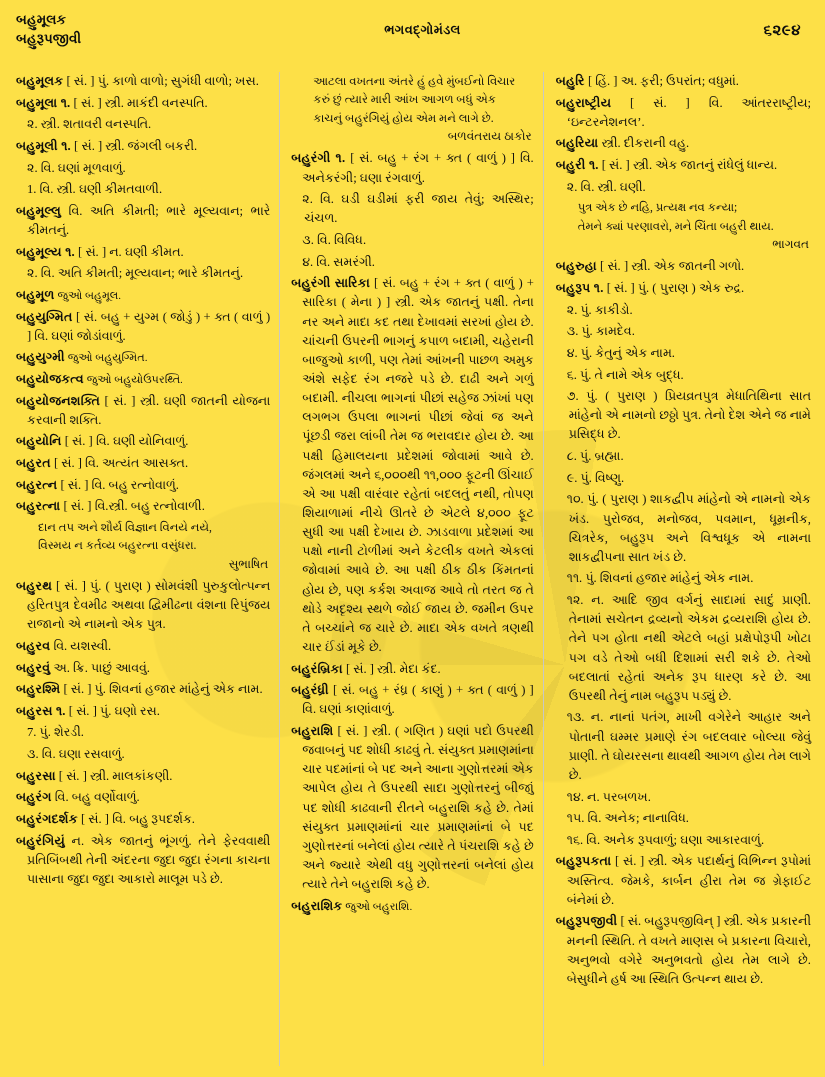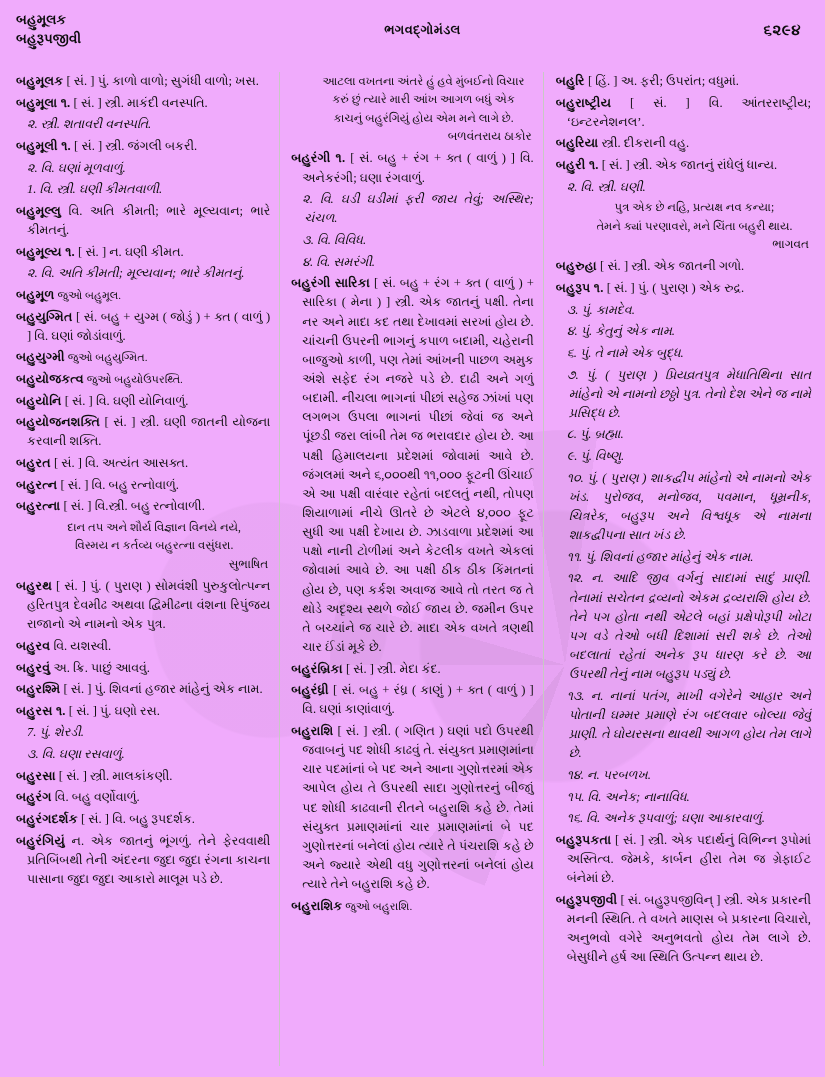--- a/index.html
+++ b/index.html
@@ -11,21 +11,21 @@
   body {
     font-family: "Liberation Serif", "DejaVu Serif", serif;
     color: #0d0d0d;
   }
 
   .page {
     position: relative;
     width: 825px;
     height: 1077px;
     margin: 0 auto;
-    background: #f0abfc;
+    background: #fde047;
     overflow: hidden;
     box-sizing: border-box;
   }
 
   
   .watermark {
     position: absolute;
     left: 330px;
     top: 430px;
     width: 470px;
@@ -122,28 +122,27 @@
   }
   .hw {
     font-weight: bold;
     letter-spacing: .2px;
   }
   .sense {
     margin: 0 0 2.5px 0;
     padding-left: 13px;
     text-indent: -2px;
     text-align: justify;
-    font-style: italic;
   }
   .quote {
     margin: 1px 0 0 0;
     padding-left: 22px;
     font-size: 11.6px;
     line-height: 1.5;
-    text-align: center;
+    text-align: left;
   }
   .attrib {
     margin: 0 0 4px 0;
     text-align: right;
     font-size: 12px;
     padding-right: 2px;
   }
   .xref { font-size: 11.2px; }
 
   
@@ -175,22 +174,22 @@
           <p class="entry"><span class="hw">બહુમૂલી ૧.</span><span class=""> [ સં. ] સ્ત્રી. જંગલી બકરી.</span></p>
           <p class="sense">૨. વિ. ઘણાં મૂળવાળું.</p>
           <p class="sense">1. વિ. સ્ત્રી. ઘણી કીમતવાળી.</p>
           <p class="entry"><span class="hw">બહુમૂલ્લુ</span><span class=""> વિ. અતિ કીમતી; ભારે મૂલ્યવાન; ભારે કીમતનું.</span></p>
           <p class="entry"><span class="hw">બહુમૂલ્ય ૧.</span><span class=""> [ સં. ] ન. ઘણી કીમત.</span></p>
           <p class="sense">૨. વિ. અતિ કીમતી; મૂલ્યવાન; ભારે કીમતનું.</p>
           <p class="entry"><span class="hw">બહુમૂળ</span><span class="xref"> જુઓ બહુમૂલ.</span></p>
           <p class="entry"><span class="hw">બહુયુગ્મિત</span><span class=""> [ સં. બહુ + યુગ્મ ( જોડું ) + ક્ત ( વાળું ) ] વિ. ઘણાં જોડાંવાળું.</span></p>
           <p class="entry"><span class="hw">બહુયુગ્મી</span><span class="xref"> જુઓ બહુયુગ્મિત.</span></p>
           <p class="entry"><span class="hw">બહુયોજકત્વ</span><span class="xref"> જુઓ બહુયોઉપરથ્તિ.</span></p>
+          <p class="entry"><span class="hw">બહુયોજનશક્તિ</span><span class=""> [ સં. ] સ્ત્રી. ઘણી જાતની યોજના કરવાની શક્તિ.</span></p>
           <p class="entry"><span class="hw">બહુયોનિ</span><span class=""> [ સં. ] વિ. ઘણી યોનિવાળું.</span></p>
-          <p class="entry"><span class="hw">બહુયોજનશક્તિ</span><span class=""> [ સં. ] સ્ત્રી. ઘણી જાતની યોજના કરવાની શક્તિ.</span></p>
           <p class="entry"><span class="hw">બહુરત</span><span class=""> [ સં. ] વિ. અત્યંત આસક્ત.</span></p>
           <p class="entry"><span class="hw">બહુરત્ન</span><span class=""> [ સં. ] વિ. બહુ રત્નોવાળું.</span></p>
           <p class="entry"><span class="hw">બહુરત્ના</span><span class=""> [ સં. ] વિ.સ્ત્રી. બહુ રત્નોવાળી.</span></p>
           <div>
             <p class="quote">દાન તપ અને શૌર્ય વિજ્ઞાન વિનયે નયે,</p>
             <p class="quote">વિસ્મય ન કર્તવ્ય બહુરત્ના વસુંધરા.</p>
             <p class="attrib">સુભાષિત</p>
           </div>
           <p class="entry"><span class="hw">બહુરથ</span><span class=""> [ સં. ] પું. ( પુરાણ ) સોમવંશી પુરુકુલોત્પન્ન હરિતપુત્ર દેવમીઢ અથવા દ્વિમીઢના વંશના રિપુંજય રાજાનો એ નામનો એક પુત્ર.</span></p>
           <p class="entry"><span class="hw">બહુરવ</span><span class=""> વિ. યશસ્વી.</span></p>
@@ -227,20 +226,21 @@
           <p class="entry"><span class="hw">બહુરિયા</span><span class=""> સ્ત્રી. દીકરાની વહુ.</span></p>
           <p class="entry"><span class="hw">બહુરી ૧.</span><span class=""> [ સં. ] સ્ત્રી. એક જાતનું રાંધેલું ધાન્ય.</span></p>
           <p class="sense">૨. વિ. સ્ત્રી. ઘણી.</p>
           <div>
             <p class="quote">પુત્ર એક છે નહિ, પ્રત્યક્ષ નવ કન્યા;</p>
             <p class="quote">તેમને ક્યાં પરણાવરો, મને ચિંતા બહુરી થાય.</p>
             <p class="attrib">ભાગવત</p>
           </div>
           <p class="entry"><span class="hw">બહુરુહા</span><span class=""> [ સં. ] સ્ત્રી. એક જાતની ગળો.</span></p>
           <p class="entry"><span class="hw">બહુરૂપ ૧.</span><span class=""> [ સં. ] પું. ( પુરાણ ) એક રુદ્ર.</span></p>
+          <p class="sense">૨. પું. કાકીડો.</p>
           <p class="sense">૩. પું. કામદેવ.</p>
           <p class="sense">૪. પું. કેતુનું એક નામ.</p>
           <p class="sense">૬. પું. તે નામે એક બુદ્ધ.</p>
           <p class="sense">૭. પું. ( પુરાણ ) પ્રિયવ્રતપુત્ર મેધાતિથિના સાત માંહેનો એ નામનો છઠ્ઠો પુત્ર. તેનો દેશ એને જ નામે પ્રસિદ્ધ છે.</p>
           <p class="sense">૮. પું. બ્રહ્મા.</p>
           <p class="sense">૯. પું. વિષ્ણુ.</p>
           <p class="sense">૧૦. પું. ( પુરાણ ) શાકદ્વીપ માંહેનો એ નામનો એક ખંડ. પુરોજવ, મનોજવ, પવમાન, ધૂમ્રનીક, ચિત્રરેક, બહુરૂપ અને વિશ્વધૂક એ નામના શાકદ્વીપના સાત ખંડ છે.</p>
           <p class="sense">૧૧. પું. શિવનાં હજાર માંહેનું એક નામ.</p>
           <p class="sense">૧૨. ન. આદિ જીવ વર્ગનું સાદામાં સાદું પ્રાણી. તેનામાં સચેતન દ્રવ્યનો એકમ દ્રવ્યરાશિ હોય છે. તેને પગ હોતા નથી એટલે બહાં પ્રક્ષેપોરૂપી ખોટા પગ વડે તેઓ બધી દિશામાં સરી શકે છે. તેઓ બદલાતાં રહેતાં અનેક રૂપ ધારણ કરે છે. આ ઉપરથી તેનું નામ બહુરૂપ પડ્યું છે.</p>
           <p class="sense">૧૩. ન. નાનાં પતંગ, માખી વગેરેને આહાર અને પોતાની ઘમ્મર પ્રમાણે રંગ બદલવાર બોલ્યા જેવું પ્રાણી. તે ઘોયરસના થાવથી આગળ હોય તેમ લાગે છે.</p>

